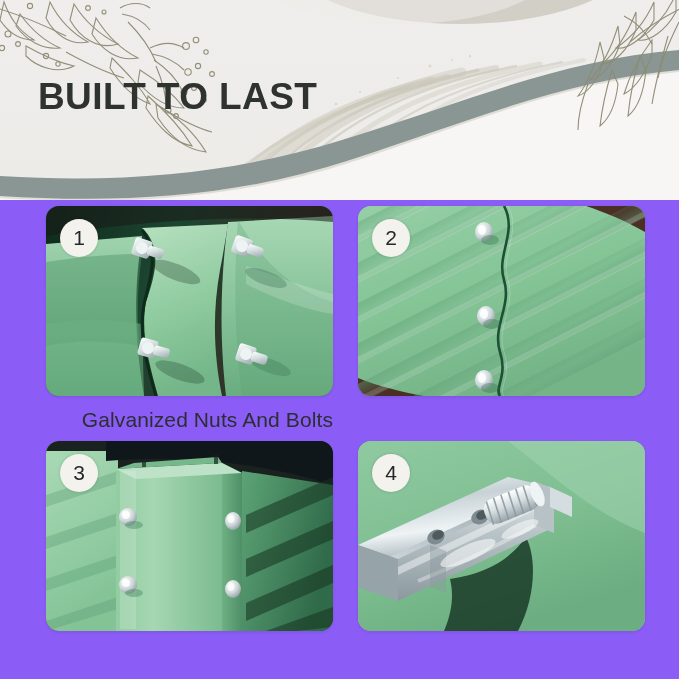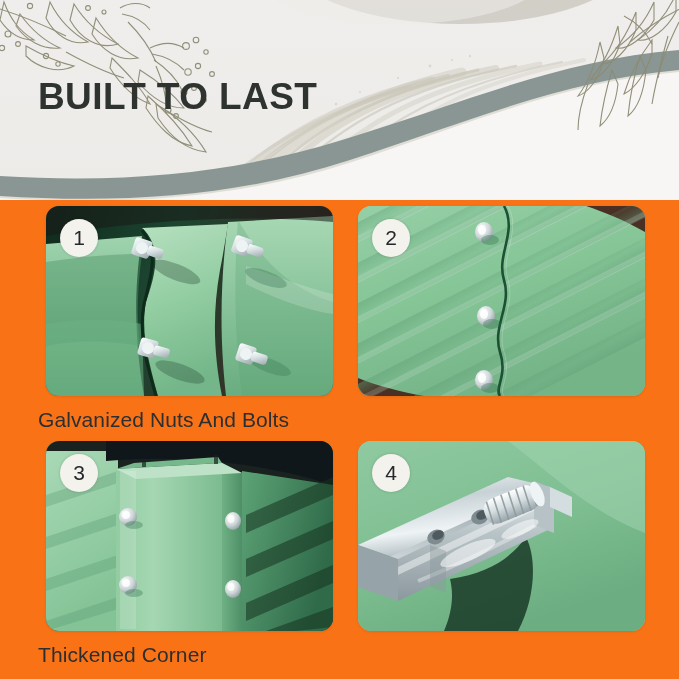--- a/index.html
+++ b/index.html
@@ -8,21 +8,21 @@
     background: #ffffff;
   }
   body {
     font-family: "Liberation Sans", sans-serif;
   }
   #infographic {
     position: relative;
     width: 679px;
     height: 679px;
     overflow: hidden;
-    background: #f97316;
+    background: #8b5cf6;
   }
 
   
   .header {
     position: absolute;
     left: 0; top: 0;
     width: 679px;
     height: 200px;
     overflow: hidden;
     background: #eeedeb;
@@ -89,21 +89,21 @@
     display: flex;
     align-items: center;
     justify-content: center;
     z-index: 5;
     box-shadow: 0 0 3px rgba(0,0,0,0.18);
   }
 
   .caption {
     width: 295px;
     margin-top: 12px;
-    text-align: left;
+    text-align: right;
     font-size: 21px;
     font-weight: normal;
     color: #2b2f31;
     letter-spacing: 0.1px;
     white-space: nowrap;
   }
 </style>
 </head>
 <body>
 
@@ -424,21 +424,20 @@
             <ellipse cx="80" cy="142" rx="4" ry="4" fill="#ffffff" opacity="0.8"></ellipse>
             <ellipse cx="88" cy="152" rx="9" ry="4" fill="#3f7f5c" opacity="0.4"></ellipse>
             <ellipse cx="187" cy="80" rx="8" ry="9" fill="url(#screw3)"></ellipse>
             <ellipse cx="185" cy="78" rx="3.5" ry="4" fill="#ffffff" opacity="0.75"></ellipse>
             <ellipse cx="187" cy="148" rx="8" ry="9" fill="url(#screw3)"></ellipse>
             <ellipse cx="185" cy="146" rx="3.5" ry="4" fill="#ffffff" opacity="0.75"></ellipse>
           </g>
         </svg>
         <div class="badge">3</div>
       </div>
-      <div class="caption">Thickened Corner</div>
     </div>
 
     <div class="cell c4">
       <div class="photo">
         <svg width="287" height="190" viewBox="0 0 287 190">
           <defs>
             <linearGradient id="g4bg" x1="0" y1="0" x2="0.5" y2="1">
               <stop offset="0" stop-color="#8fc9a0"></stop>
                 <stop offset="0.55" stop-color="#7fbf92"></stop>
               <stop offset="1" stop-color="#6cae81"></stop>

